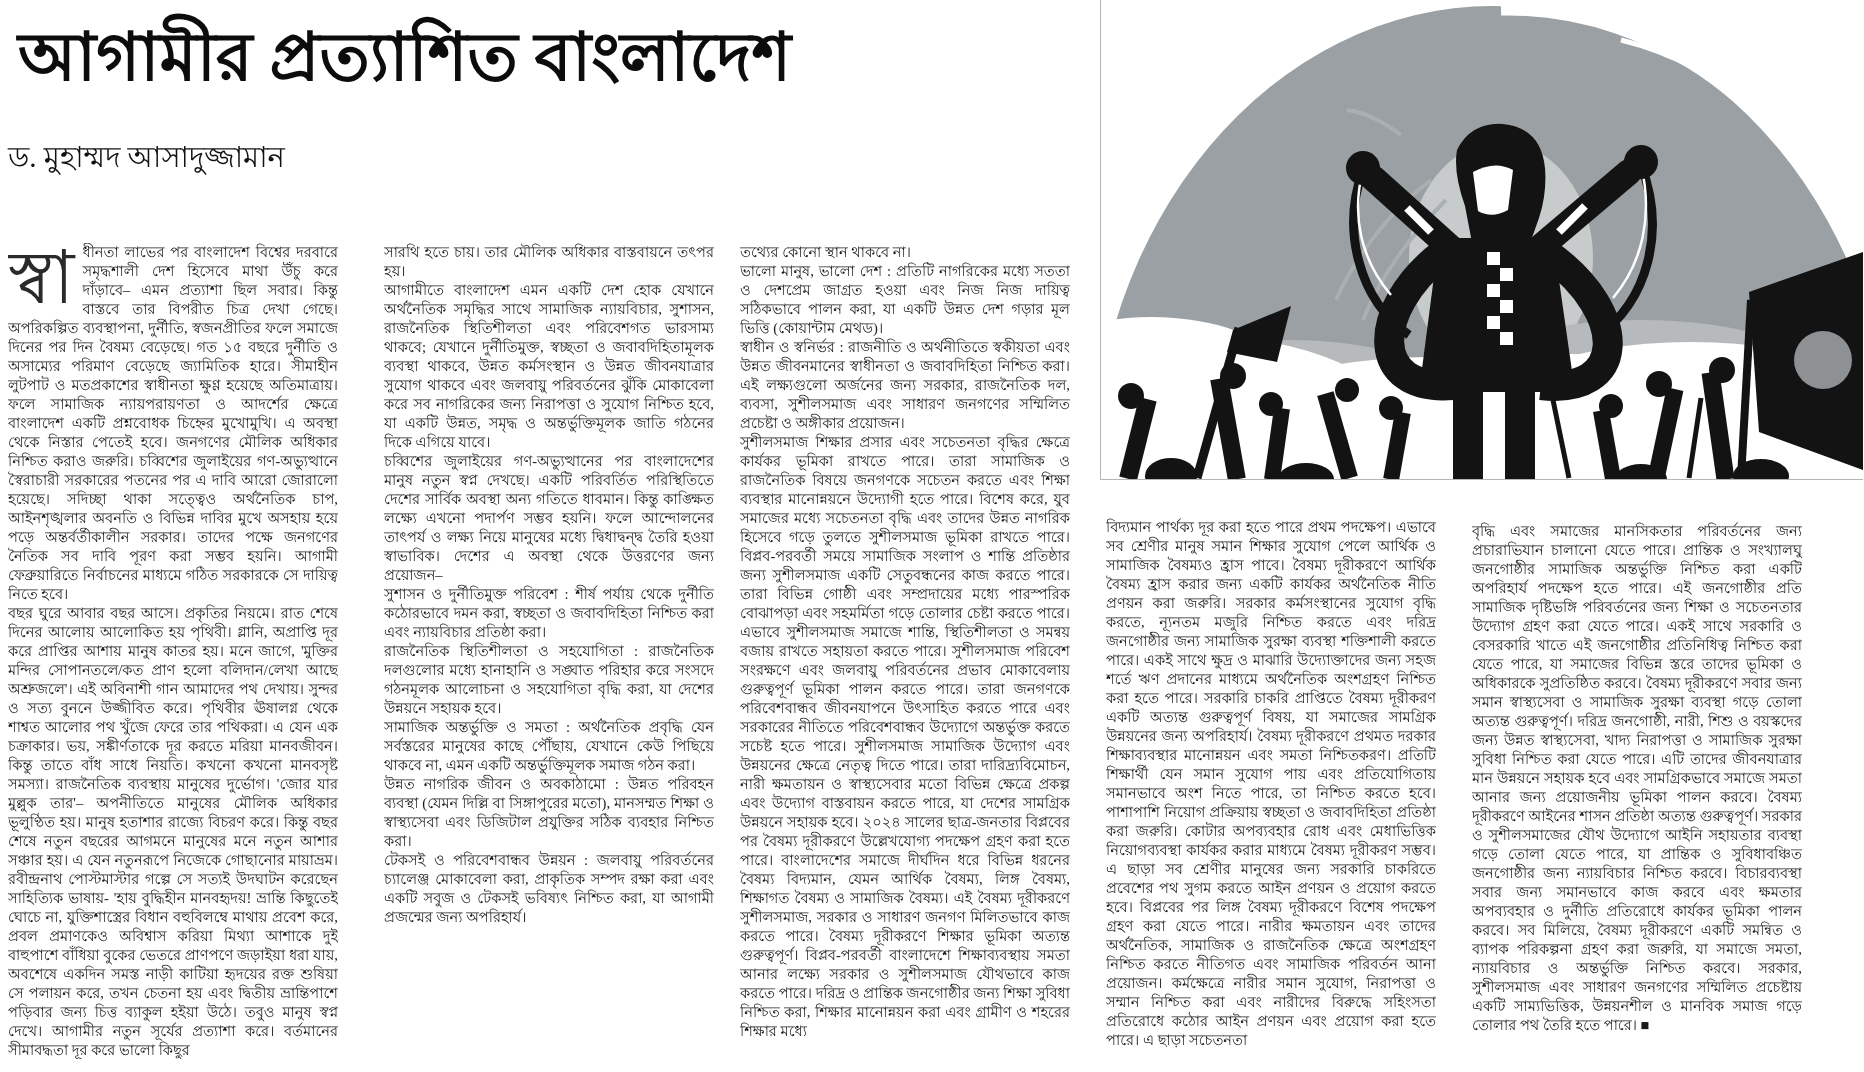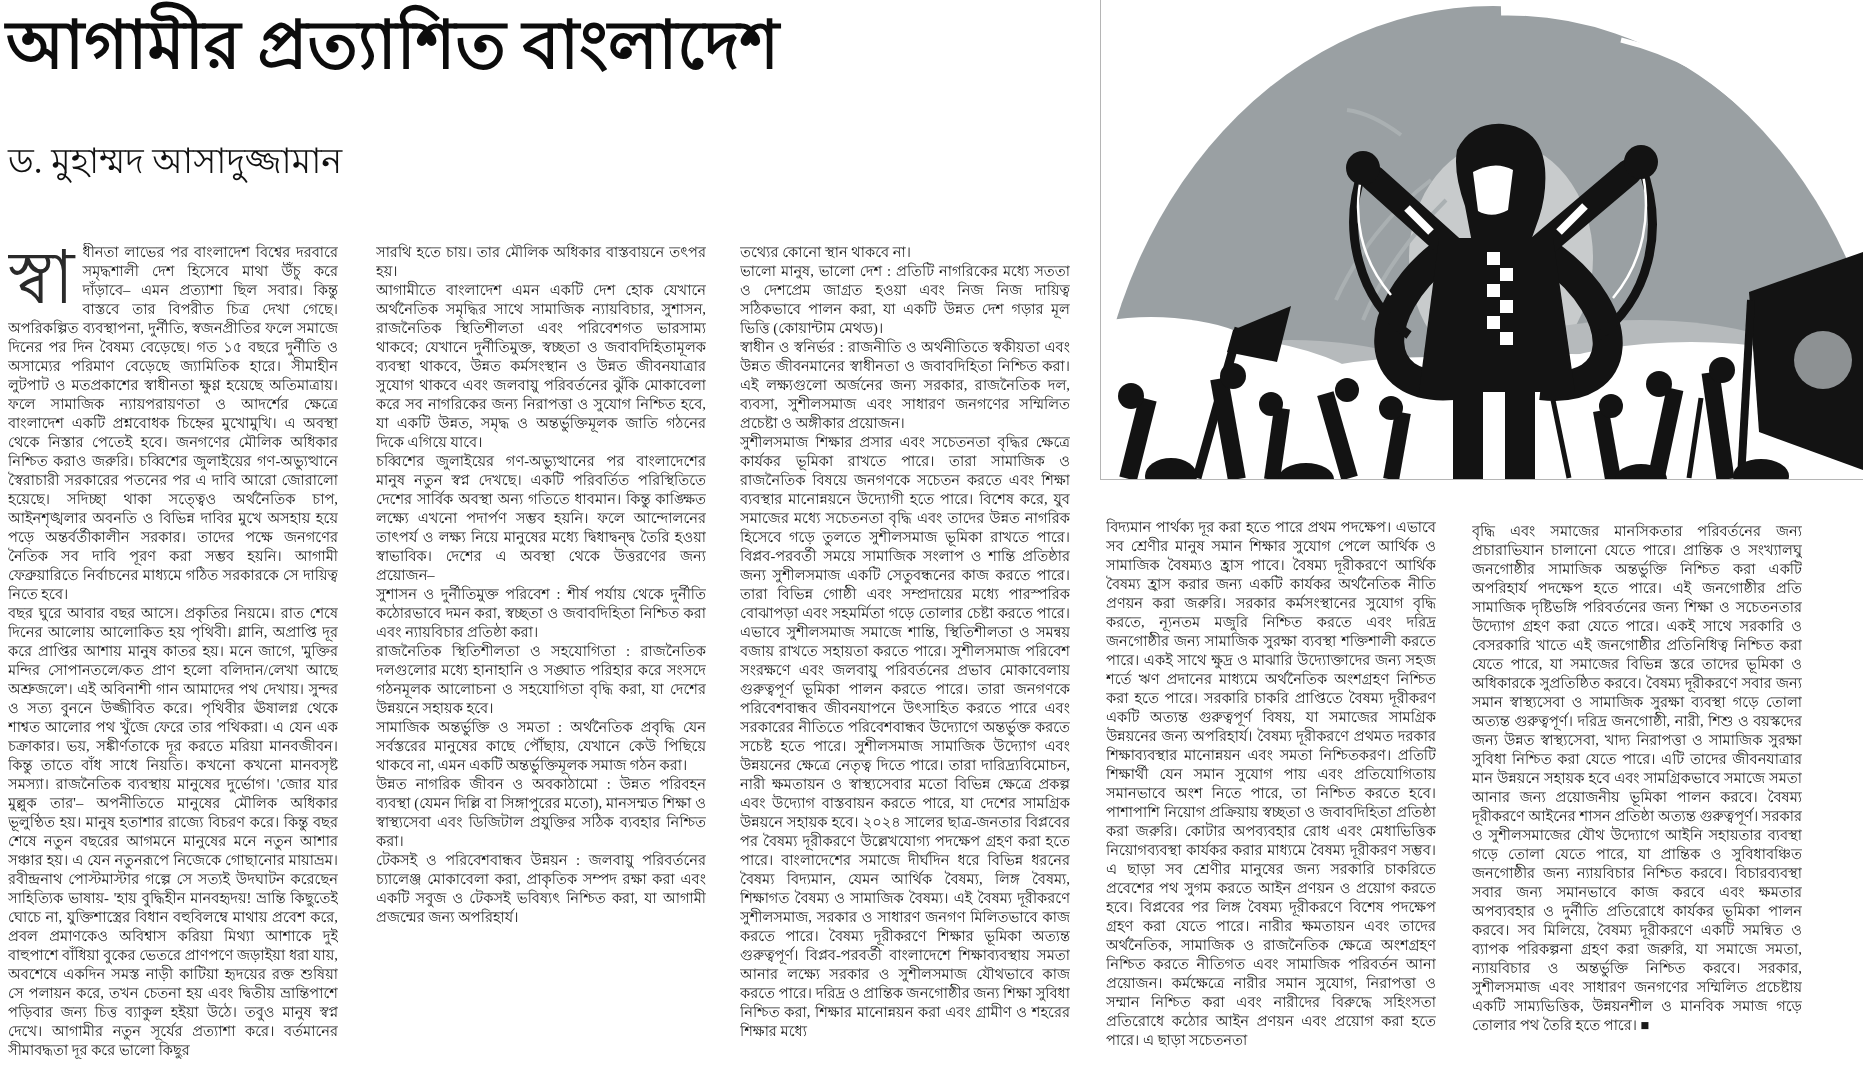--- a/index.html
+++ b/index.html
@@ -6,38 +6,38 @@
   .page{
     position:relative;
     width:1864px;height:1072px;
     background:#ffffff;
     overflow:hidden;
     font-family:"Liberation Serif","DejaVu Serif",serif;
     color:#151515;
   }
   .headline{
     position:absolute;left:6px;top:0px;width:950px;
-    margin:0;
+    margin:12px;
     font-size:67px;font-weight:700;letter-spacing:0px;
     color:#0c0c0c;line-height:1.35;
     white-space:nowrap;
   }
   .author{
     position:absolute;left:8px;top:134px;
-    font-size:35px;font-weight:500;color:#111;
+    font-size:29px;font-weight:500;color:#111;
   }
   .col{
     position:absolute;top:243px;width:330px;height:816px;
     overflow:hidden;
     font-size:14.6px;line-height:19px;text-align:justify;
     color:#1b1b1b;
   }
   .col p{margin:0;padding:0;}
   .col-1{left:8px;}
-  .col-2{left:376px;}
+  .col-2{left:384px;}
   .col-3{left:740px;}
   .col-4{left:1106px;top:518px;height:541px;}
   .col-5{left:1472px;top:522px;height:541px;}
   .dropcap{
     float:left;
     font-size:74px;line-height:58px;
     padding:6px 8px 0 0;
     font-weight:400;color:#2a2a2a;
   }
   .illustration{

